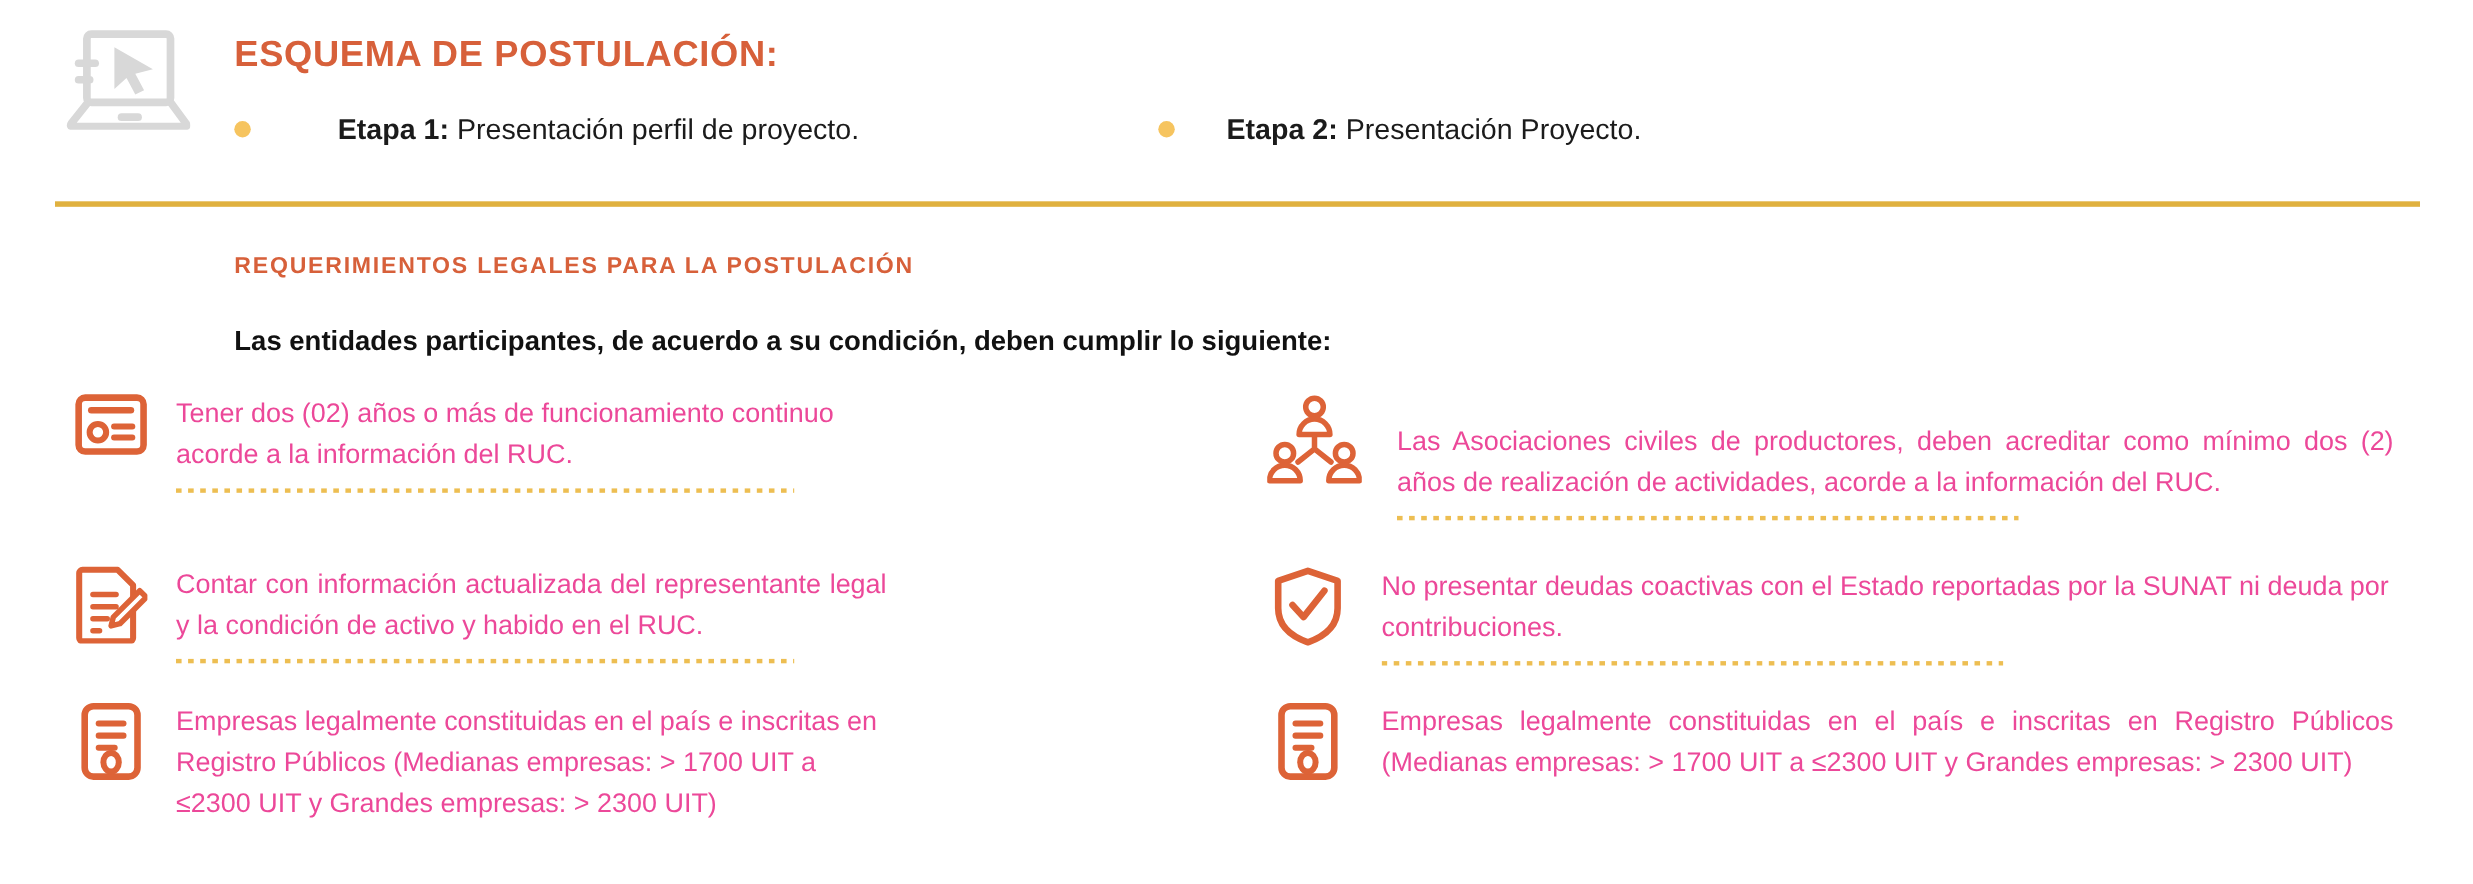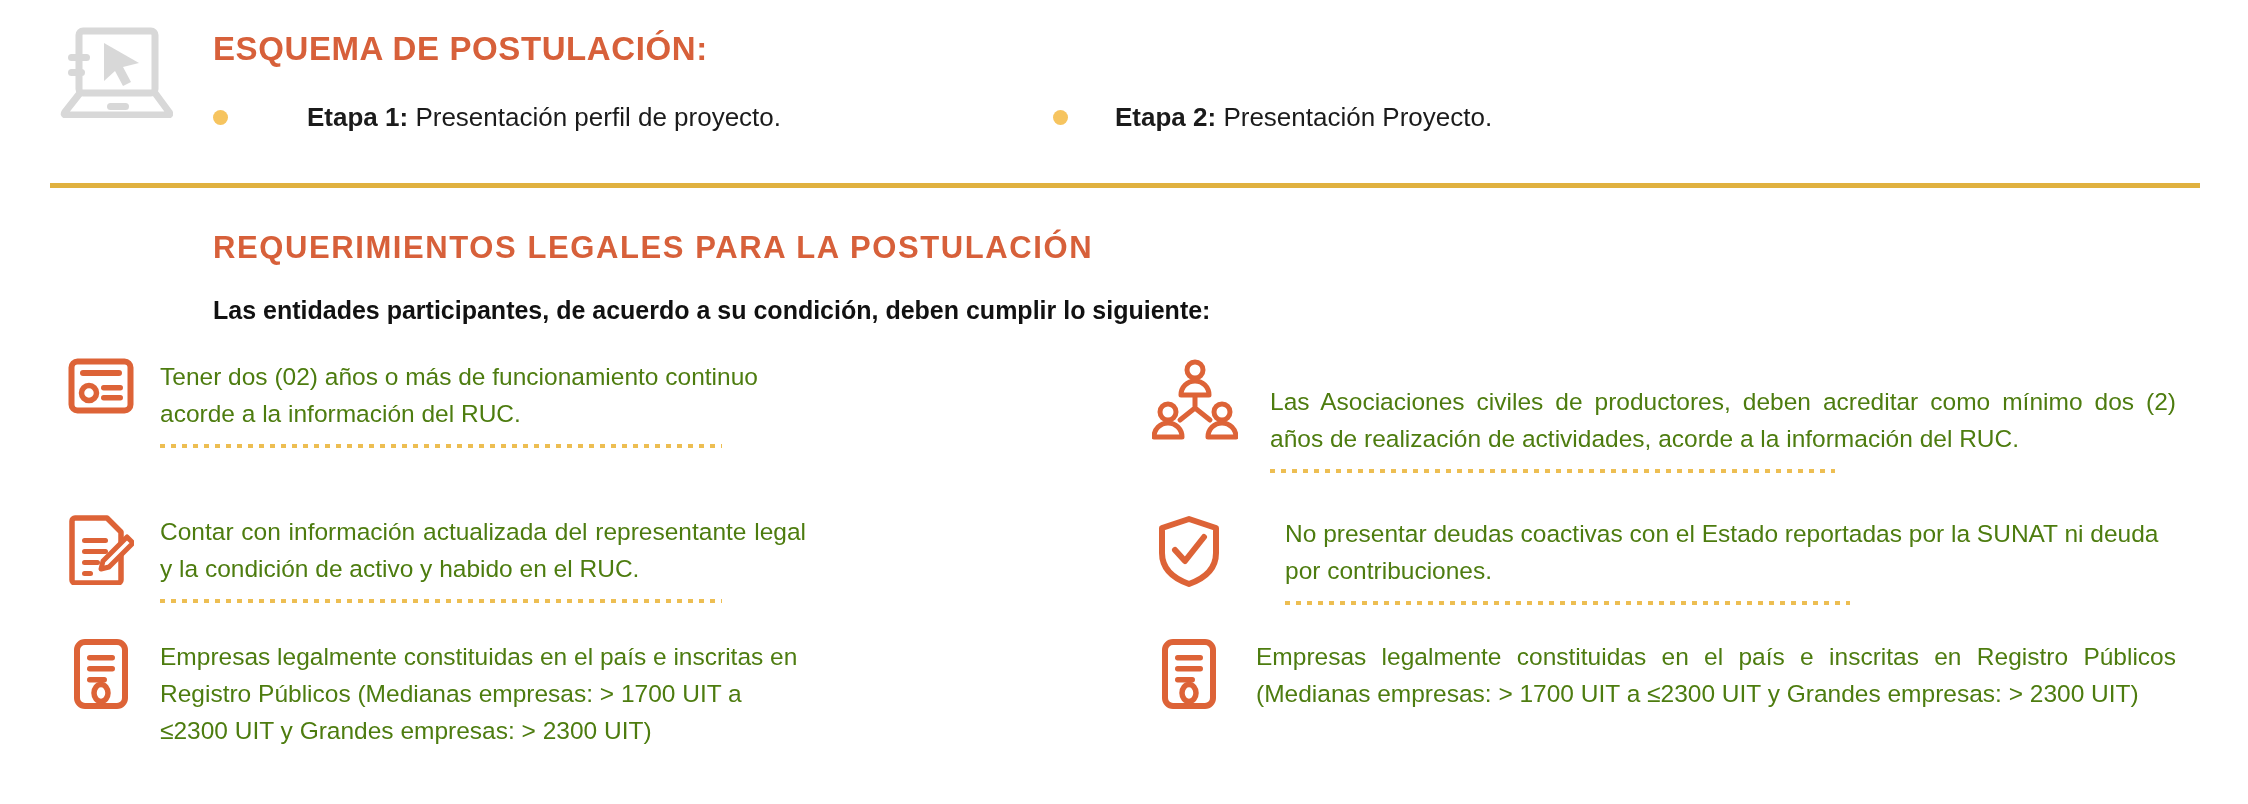--- a/index.html
+++ b/index.html
@@ -76,21 +76,21 @@
     width: 2150px;
     height: 5px;
     background: #e0b13f;
   }
 
   
   .section-title {
     position: absolute;
     left: 213px;
     top: 230px;
-    font-size: 31px;
+    font-size: 21px;
     font-weight: 700;
     letter-spacing: 1.6px;
     color: #d7603a;
   }
 
   .section-sub {
     position: absolute;
     left: 213px;
     top: 296px;
     font-size: 25px;
@@ -115,39 +115,39 @@
   }
 
   .req-body {
     flex: 1 1 auto;
     padding-left: 22px;
   }
 
   .req-text {
     font-size: 24.5px;
     line-height: 37px;
-    color: #4d7c0f;
+    color: #ec4899;
   }
   .req-text.justify { text-align: justify; }
 
   .dotted-sep {
     margin-top: 12px;
     height: 4px;
     background-image: linear-gradient(to right, #edbe52 0 5px, rgba(255,255,255,0) 5px 11px);
     background-size: 11px 4px;
     background-repeat: repeat-x;
   }
 
   
   .col-left  { left: 64px;   width: 742px; }
   .col-right { left: 1152px; width: 1024px; }
 
   .row-1 { top: 358px; }
   .row-2l { top: 513px; }
-  .row-2r { top: 515px; gap: 29px; }
+  .row-2r { top: 515px; }
   .row-3 { top: 638px; justify-content: center; }
 
   .sep-left  { width: 562px; }
   .sep-right { width: 565px; }
 </style>
 </head>
 <body>
 
 <div class="header-block">
 

